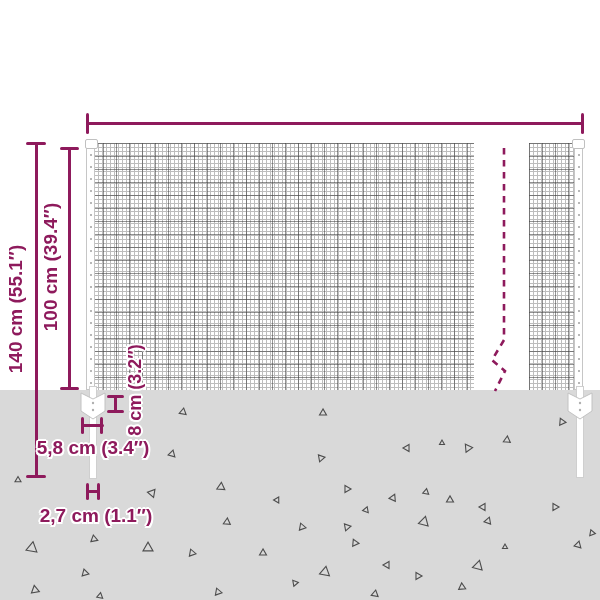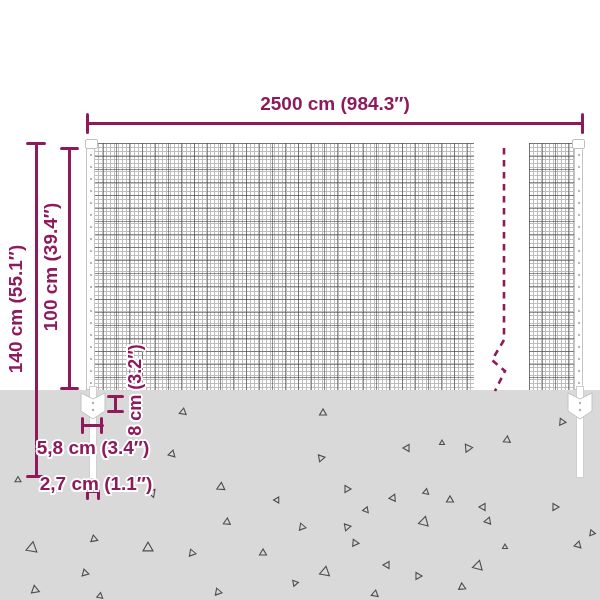--- a/index.html
+++ b/index.html
@@ -127,21 +127,20 @@
     <g fill="#ffffff" stroke="#c2c2c2" stroke-width="1">
       <polygon points="568,393 580,399 592,393 592,411 580,419 568,411"></polygon>
       <circle cx="580" cy="403" r="1.2" fill="#b0b0b0" stroke="none"></circle>
       <circle cx="580" cy="410" r="1.2" fill="#b0b0b0" stroke="none"></circle>
     </g>
   </svg>
 
   <div class="abs dim" style="left:88px;top:122px;width:495px;height:3px;"></div>
   <div class="abs dim" style="left:86px;top:113px;width:3px;height:21px;"></div>
   <div class="abs dim" style="left:581px;top:113px;width:3px;height:21px;"></div>
-  <div class="abs dim-label" style="left:335px;top:104px;">2500 cm (984.3″)</div>
 
   <div class="abs dim" style="left:35px;top:142px;width:3px;height:336px;"></div>
   <div class="abs dim" style="left:26px;top:142px;width:20px;height:3px;"></div>
   <div class="abs dim" style="left:26px;top:475px;width:20px;height:3px;"></div>
   <div class="abs dim-label vert" style="left:16px;top:309px;">140 cm (55.1″)</div>
 
   <div class="abs dim" style="left:68px;top:147px;width:3px;height:243px;"></div>
   <div class="abs dim" style="left:60px;top:147px;width:19px;height:3px;"></div>
   <div class="abs dim" style="left:60px;top:387px;width:19px;height:3px;"></div>
   <div class="abs dim-label vert" style="left:51px;top:267px;">100 cm (39.4″)</div>
@@ -152,15 +151,15 @@
   <div class="abs dim-label vert small" style="left:135px;top:390px;">8 cm (3.2″)</div>
 
   <div class="abs dim" style="left:82px;top:424px;width:22px;height:3px;"></div>
   <div class="abs dim" style="left:81px;top:417px;width:3px;height:17px;"></div>
   <div class="abs dim" style="left:100px;top:417px;width:3px;height:17px;"></div>
   <div class="abs dim-label" style="left:93px;top:448px;">5,8 cm (3.4″)</div>
 
   <div class="abs dim" style="left:88px;top:490px;width:12px;height:3px;"></div>
   <div class="abs dim" style="left:86px;top:483px;width:3px;height:17px;"></div>
   <div class="abs dim" style="left:97px;top:483px;width:3px;height:17px;"></div>
-  <div class="abs dim-label" style="left:96px;top:484px;">2,7 cm (1.1″)</div>
+  <div class="abs dim-label" style="left:96px;top:516px;">2,7 cm (1.1″)</div>
 
 </div>
 
 </body></html>

